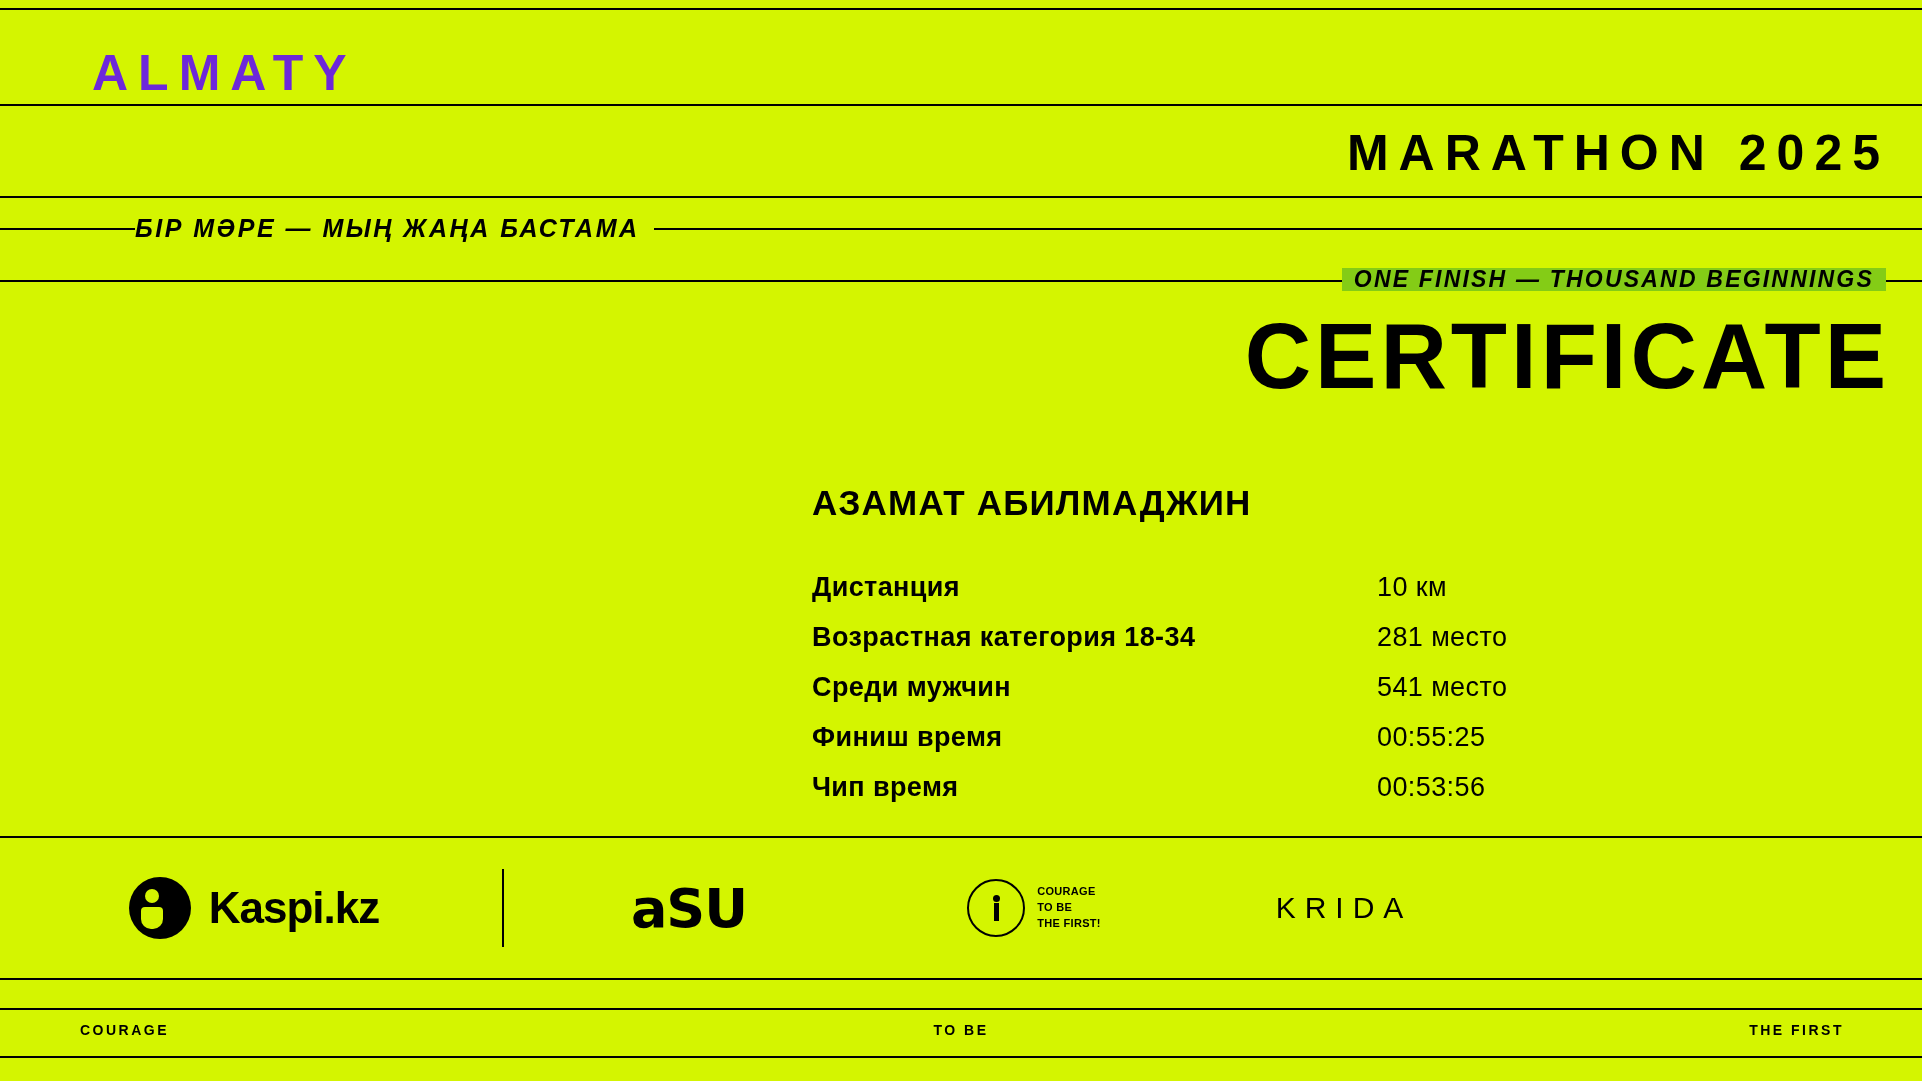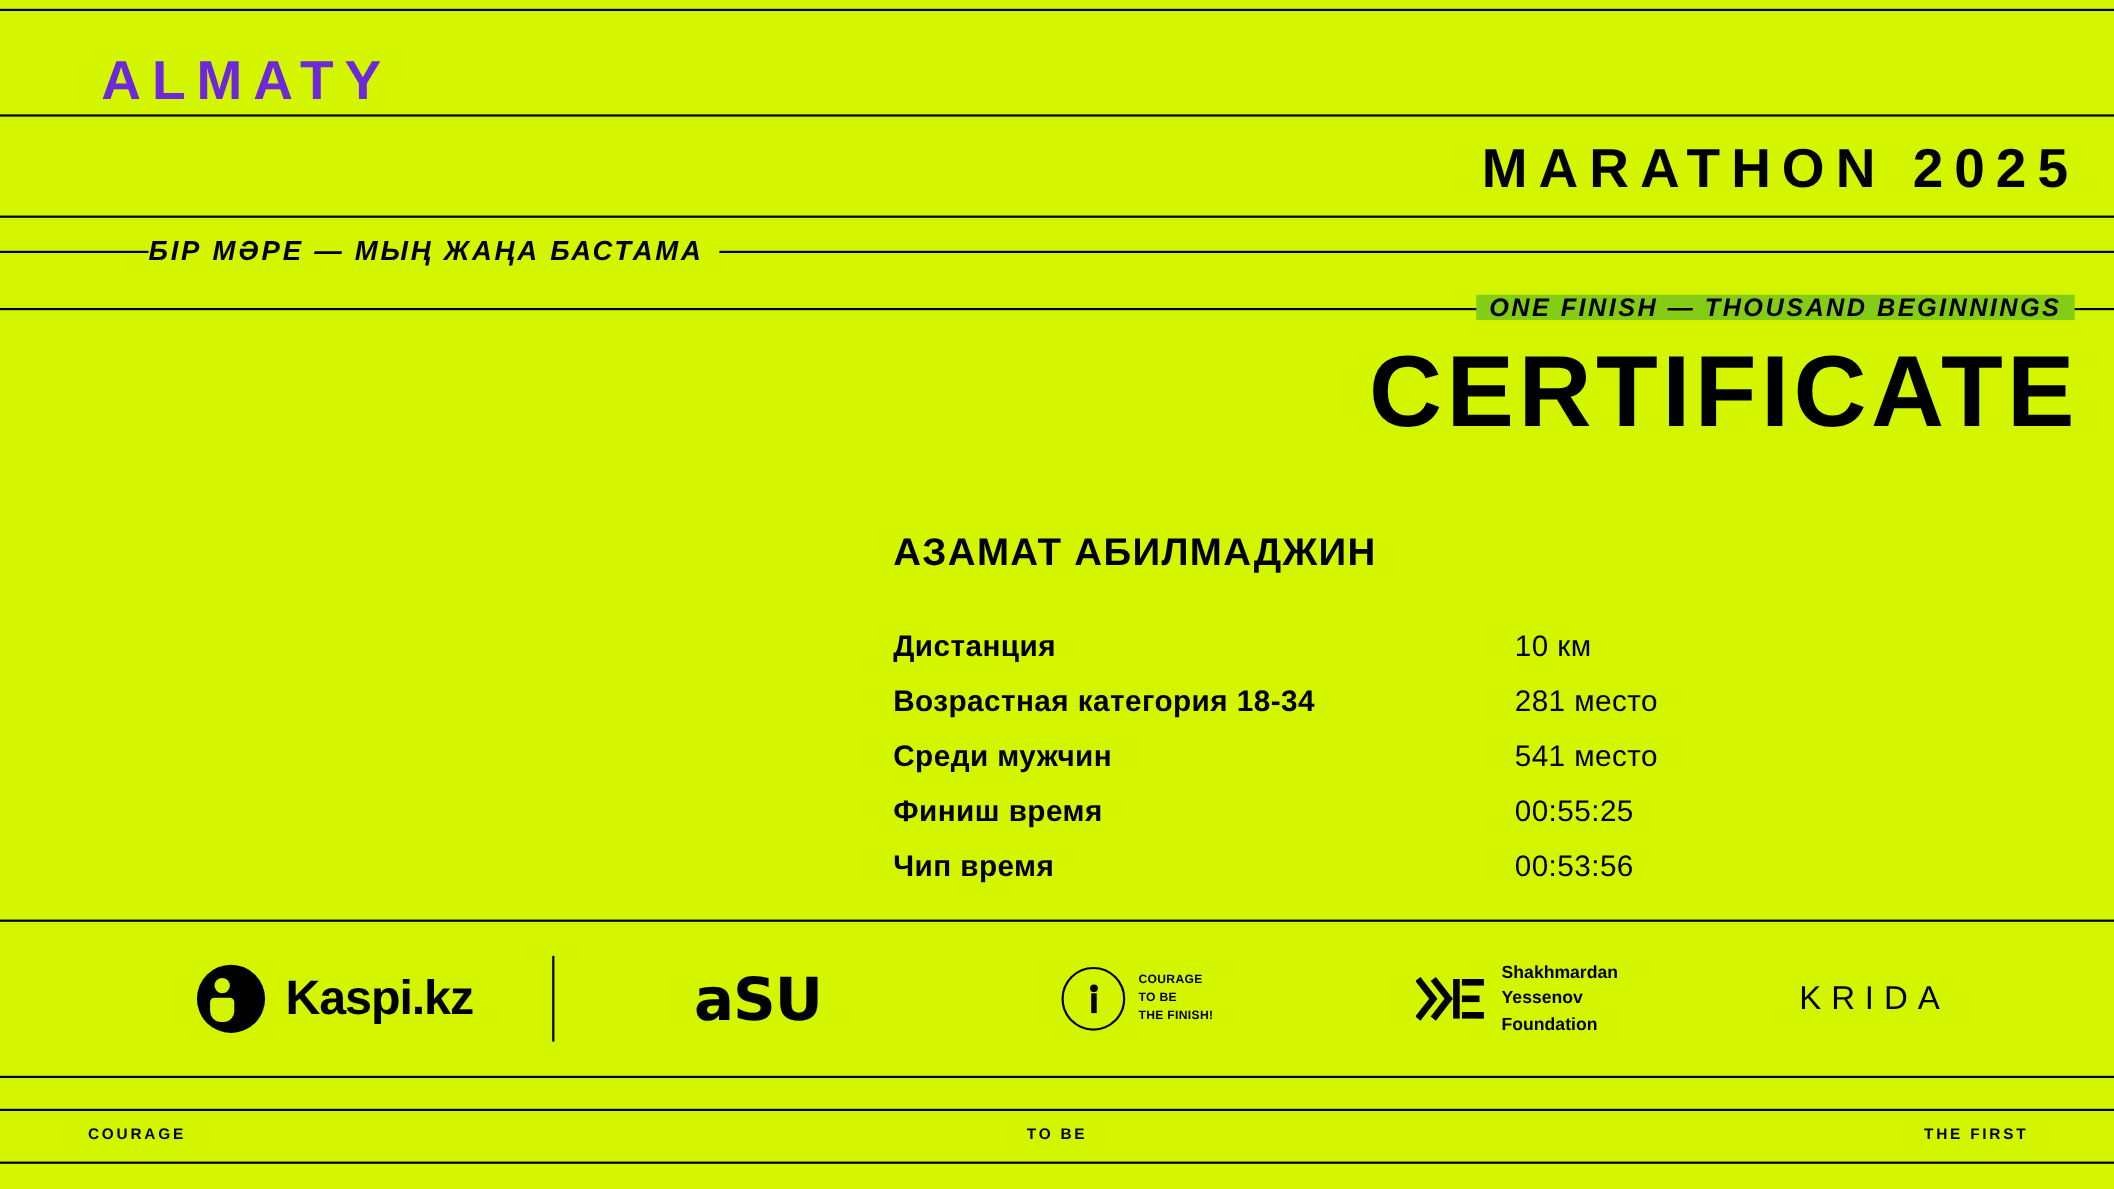--- a/index.html
+++ b/index.html
@@ -132,21 +132,21 @@
     height: 140px;
     display: flex;
     align-items: center;
   }
   .sponsor {
     display: flex;
     align-items: center;
     justify-content: center;
     height: 100%;
   }
-  .sp-kaspi { width: 430px; padding-left: 78px; justify-content: flex-end; }
+  .sp-kaspi { width: 430px; padding-left: 78px; justify-content: center; }
   .sp-divider {
     width: 2px;
     height: 78px;
     background: #000;
     margin-left: 72px;
   }
   .sp-asu { width: 250px; margin-left: 60px; }
   .sp-courage { width: 300px; margin-left: 70px; }
   .sp-shakh { width: 330px; margin-left: 30px; }
   .sp-krida { width: 260px; margin-left: 30px; }
@@ -318,44 +318,25 @@
     </div>
 
     <div class="sponsor sp-courage">
       <div class="courage-logo">
         <div class="courage-circle">
           <div class="courage-figure"></div>
         </div>
         <div class="courage-text">
           <div>COURAGE</div>
           <div>TO BE</div>
-          <div>THE FINISH!</div>
+          <div>THE FIRST!</div>
         </div>
       </div>
     </div>
 
-    <div class="sponsor sp-shakh">
-      <div class="shakh-logo">
-        <div class="shakh-mark">
-          <svg width="64" height="44" viewBox="0 0 64 44" aria-hidden="true">
-            <path d="M2 4 L16 22 L2 40" stroke="#000" stroke-width="6" fill="none"></path>
-            <path d="M16 4 L30 22 L16 40" stroke="#000" stroke-width="6" fill="none"></path>
-            <rect x="34" y="4" width="6" height="36" fill="#000"></rect>
-            <rect x="42" y="4" width="20" height="6" fill="#000"></rect>
-            <rect x="42" y="19" width="16" height="6" fill="#000"></rect>
-            <rect x="42" y="34" width="20" height="6" fill="#000"></rect>
-          </svg>
-        </div>
-        <div class="shakh-text">
-          <div>Shakhmardan</div>
-          <div>Yessenov</div>
-          <div>Foundation</div>
-        </div>
-      </div>
-    </div>
 
     <div class="sponsor sp-krida">
       <div class="krida-text">KRIDA</div>
     </div>
 
   </div>
 
   <div class="footer">
     <div class="footer-item footer-left">COURAGE</div>
     <div class="footer-item footer-center">TO BE</div>

